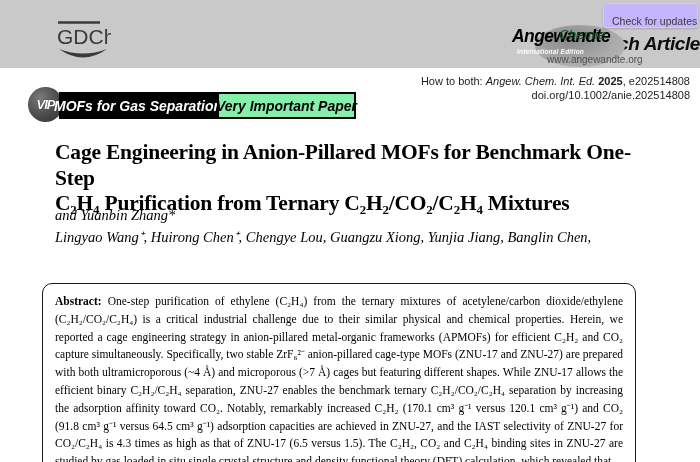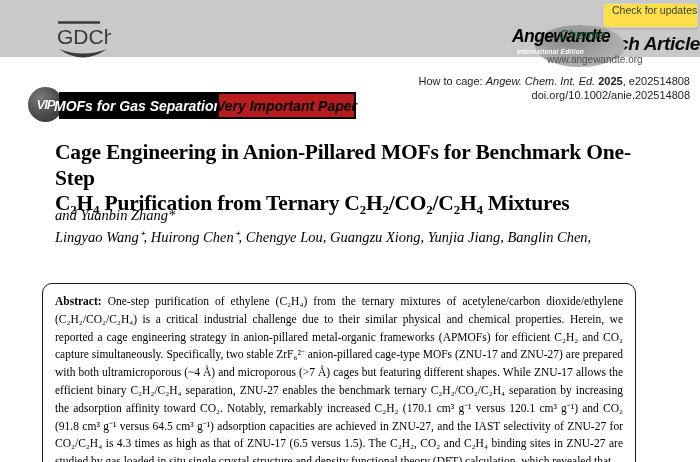--- a/index.html
+++ b/index.html
@@ -1,54 +1,54 @@
 <!DOCTYPE html>
 <html><head>
 <meta charset="utf-8">
 <style>
   html,body{margin:0;padding:0;background:#fff;}
   #page{position:relative;width:700px;height:462px;background:#ffffff;overflow:hidden;
         font-family:"Liberation Sans",sans-serif;color:#111;}
 
   
-  .header-band{position:absolute;left:0;top:0;width:700px;height:57px;background:#c9c9c9;}
+  .header-band{position:absolute;left:0;top:0;width:700px;height:68px;background:#c9c9c9;}
   .gdch-logo{position:absolute;left:55px;top:19px;width:56px;height:44px;}
   .research-article{position:absolute;left:0;top:33px;width:700px;text-align:right;
         font-style:italic;font-weight:bold;font-size:19px;letter-spacing:-0.4px;color:#0d0d0d;}
   .globe{position:absolute;left:535px;top:25px;width:90px;height:42px;border-radius:50%;
         background:radial-gradient(ellipse at 40% 35%, #878787 0%, #a9a9a9 55%, #bdbdbd 100%);}
   .angewandte-name{position:absolute;left:512px;top:26px;font-style:italic;font-weight:bold;
         font-size:17.5px;letter-spacing:-0.6px;color:#000000;}
   .int-edition{position:absolute;left:517px;top:48px;font-size:6.5px;font-weight:bold;
         font-style:italic;color:#ffffff;letter-spacing:0.2px;}
   .chemie{position:absolute;left:559px;top:27px;font-style:italic;font-size:13.5px;color:#14532d;}
   .angewandte-url{position:absolute;left:547px;top:54px;font-size:10px;color:#4e4e4e;}
 
   
-  .check-badge{position:absolute;left:603px;top:3px;width:95px;height:25px;background:#fde047;
+  .check-badge{position:absolute;left:603px;top:3px;width:95px;height:25px;background:#c4b5fd;
         border:1px solid #d2d2d2;border-radius:3px;box-shadow:0 1px 2px rgba(0,0,0,0.18);
-        display:flex;align-items:flex-start;gap:4px;padding:0 4px;box-sizing:border-box;cursor:pointer;}
+        display:flex;align-items:flex-end;gap:4px;padding:0 4px;box-sizing:border-box;cursor:pointer;}
   .check-badge .label{font-size:10.5px;color:#3c3c3c;white-space:nowrap;}
 
   
   .citation{position:absolute;right:10px;top:74px;text-align:right;font-size:11px;
         line-height:14px;color:#1d1d1d;white-space:nowrap;}
   .citation .it{font-style:italic;}
   .citation .bd{font-weight:bold;}
 
   
   .vip-circle{position:absolute;left:28px;top:87px;width:35px;height:35px;border-radius:50%;
         background:radial-gradient(circle at 35% 32%, #7b7b7b 0%, #4a4a4a 55%, #303030 100%);
         color:#fff;display:flex;align-items:center;justify-content:center;
         font-style:italic;font-weight:bold;font-size:13px;letter-spacing:-1px;
         text-shadow:0 0 1px #000;}
   .topic-box{position:absolute;left:59px;top:92px;width:158px;height:27px;background:#000;
         color:#fff;display:flex;align-items:center;justify-content:center;
         font-style:italic;font-weight:bold;font-size:14px;white-space:nowrap;}
-  .designation-box{position:absolute;left:217px;top:92px;width:139px;height:27px;background:#b91c1c;
+  .designation-box{position:absolute;left:217px;top:92px;width:139px;height:27px;background:#86efac;
         border:2px solid #000;box-sizing:border-box;color:#000;display:flex;align-items:center;
         justify-content:center;font-style:italic;font-weight:bold;font-size:14px;white-space:nowrap;}
 
   
   .paper-title{position:absolute;left:55px;top:140px;width:610px;
         font-family:"Liberation Serif",serif;font-weight:bold;font-size:21.5px;
         line-height:25.5px;letter-spacing:-0.2px;color:#000;}
   .authors{position:absolute;left:55px;top:205px;width:610px;
         font-family:"Liberation Serif",serif;font-style:italic;font-size:14.5px;
         line-height:21.5px;color:#000;}
@@ -84,21 +84,21 @@
   <div class="check-badge">
     <svg width="17" height="17" viewBox="0 0 24 24">
       <circle cx="12" cy="12" r="11.5" fill="#e5352b"></circle>
       <rect x="4.5" y="4.5" width="15" height="15" rx="3.5" fill="#ffc72c"></rect>
       <path d="M8.5 5.5 v11 l3.5-3.2 3.5 3.2 v-11 z" fill="#e5352b"></path>
     </svg>
     <span class="label">Check for updates</span>
   </div>
 
   <div class="citation">
-    <div><span>How to cage: </span><span class="it">Angew. Chem. Int. Ed. </span><span class="bd">2025</span><span>, e202514808</span></div>
+    <div><span>How to both: </span><span class="it">Angew. Chem. Int. Ed. </span><span class="bd">2025</span><span>, e202514808</span></div>
     <div>doi.org/10.1002/anie.202514808</div>
   </div>
 
   <div class="vip-circle">VIP</div>
   <div class="topic-box">MOFs for Gas Separation</div>
   <div class="designation-box">Very Important Paper</div>
 
   <div class="paper-title">
     <div>Cage Engineering in Anion-Pillared MOFs for Benchmark One-Step</div>
     <div>C₂H₄ Purification from Ternary C₂H₂/CO₂/C₂H₄ Mixtures</div>

